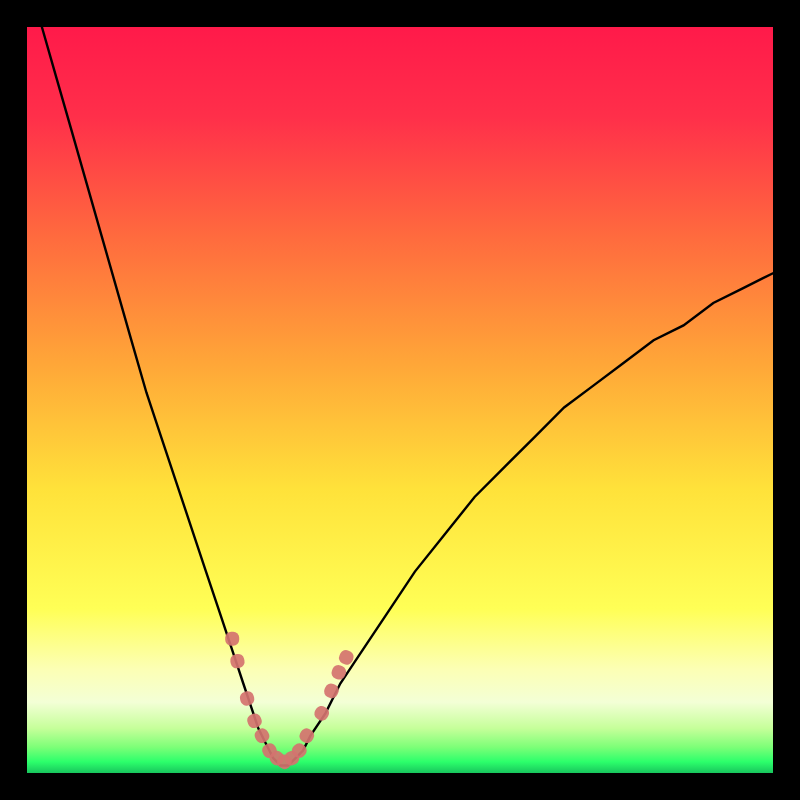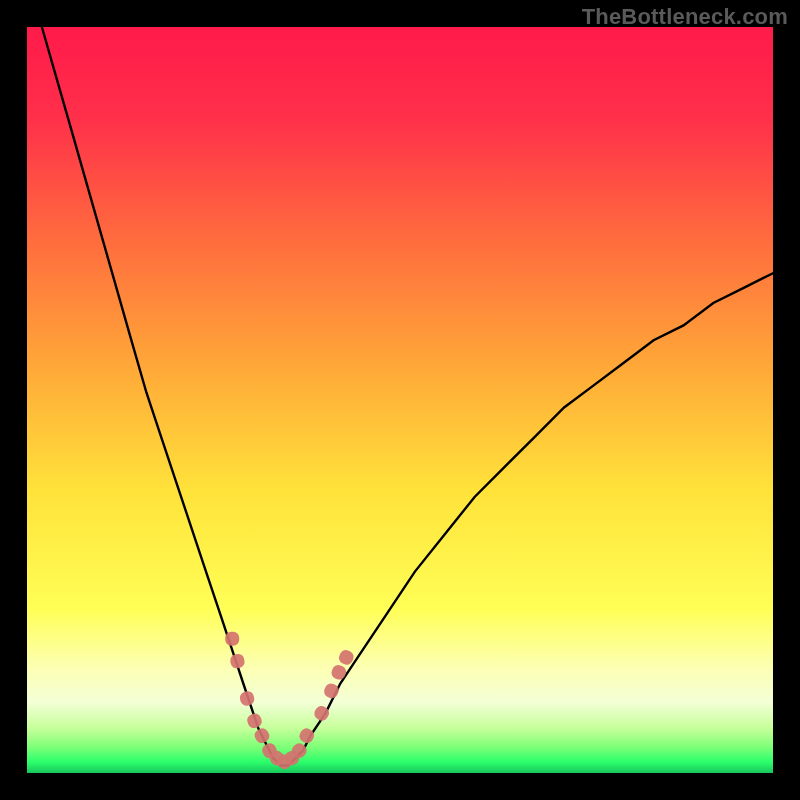--- a/index.html
+++ b/index.html
@@ -30,21 +30,20 @@
   svg {
     position: absolute;
     left: 0;
     top: 0;
   }
 </style>
 </head>
 <body>
 <div class="frame">
 
-  <div class="watermark">TheBottleneck.com</div>
 
   <svg id="chart-svg" width="800" height="800" viewBox="0 0 800 800">
     <defs>
 
       <linearGradient id="heat" x1="0" y1="0" x2="0" y2="1">
         <stop offset="0.00" stop-color="#ff1a4a"></stop>
         <stop offset="0.12" stop-color="#ff2f4a"></stop>
         <stop offset="0.28" stop-color="#ff6a3e"></stop>
         <stop offset="0.45" stop-color="#ffa638"></stop>
         <stop offset="0.62" stop-color="#ffe23a"></stop>

